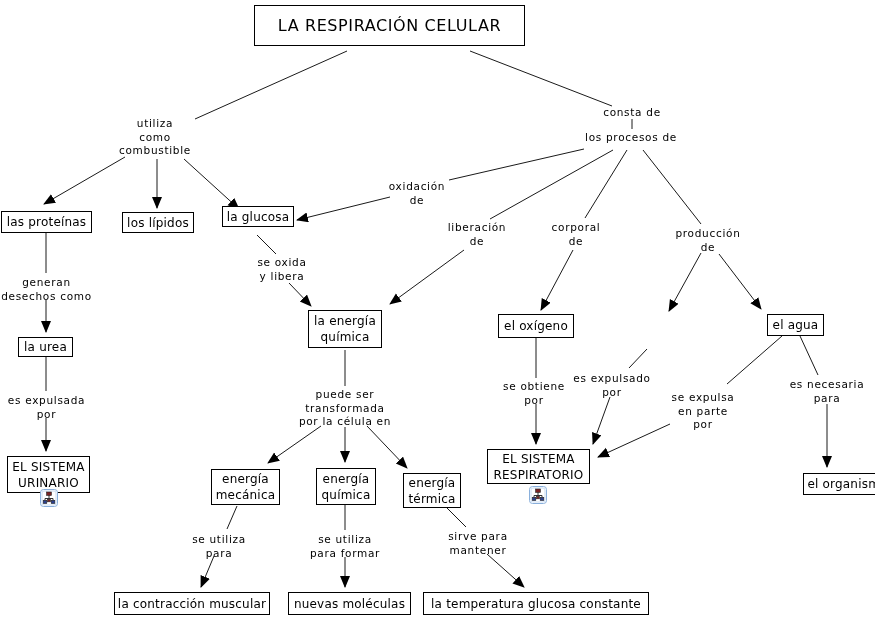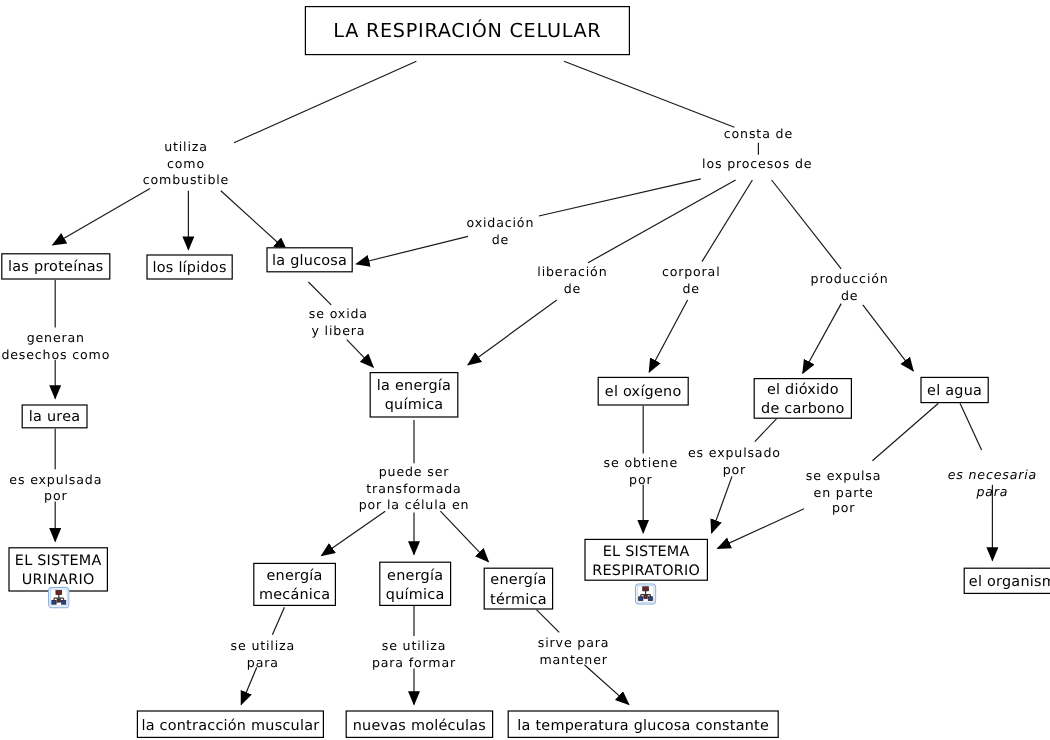--- a/index.html
+++ b/index.html
@@ -83,22 +83,20 @@
   <div class="node" style="left:222px;top:206px;width:72px;height:21px;">la glucosa</div>
 
   <div class="node" style="left:18px;top:337px;width:55px;height:20px;">la urea</div>
   <div class="node" style="left:7px;top:456px;width:83px;height:37px;">EL SISTEMA
 URINARIO</div>
 
   <div class="node" style="left:308px;top:310px;width:74px;height:38px;">la energía
 química</div>
 
   <div class="node" style="left:498px;top:314px;width:76px;height:24px;">el oxígeno</div>
-  <div class="node" style="left:628px;top:315px;width:82px;height:34px;">el dióxido
-de carbono</div>
   <div class="node" style="left:767px;top:314px;width:57px;height:22px;">el agua</div>
 
   <div class="node" style="left:487px;top:449px;width:103px;height:35px;">EL SISTEMA
 RESPIRATORIO</div>
   <div class="node" style="left:803px;top:473px;width:89px;height:22px;">el organismo</div>
 
   <div class="node" style="left:211px;top:469px;width:69px;height:36px;">energía
 mecánica</div>
   <div class="node" style="left:316px;top:468px;width:60px;height:37px;">energía
 química</div>
@@ -131,21 +129,21 @@
   <div class="link-label" style="left:297px;top:388px;width:96px;">puede ser
 transformada
 por la célula en</div>
   <div class="link-label" style="left:494px;top:380px;width:80px;">se obtiene
 por</div>
   <div class="link-label" style="left:569px;top:372px;width:86px;">es expulsado
 por</div>
   <div class="link-label" style="left:663px;top:391px;width:80px;">se expulsa
 en parte
 por</div>
-  <div class="link-label" style="left:784px;top:390px;width:86px;font-style:italic;">es necesaria
+  <div class="link-label" style="left:784px;top:378px;width:86px;">es necesaria
 para</div>
   <div class="link-label" style="left:184px;top:533px;width:70px;">se utiliza
 para</div>
   <div class="link-label" style="left:302px;top:533px;width:86px;">se utiliza
 para formar</div>
   <div class="link-label" style="left:441px;top:530px;width:74px;">sirve para
 mantener</div>
 
   <svg class="map-icon" style="left:40px;top:489px;" viewBox="0 0 18 18" xmlns="http://www.w3.org/2000/svg">
     <rect x="0.5" y="0.5" width="17" height="17" rx="3" fill="#ffffff" stroke="#8ab0dc"></rect>

